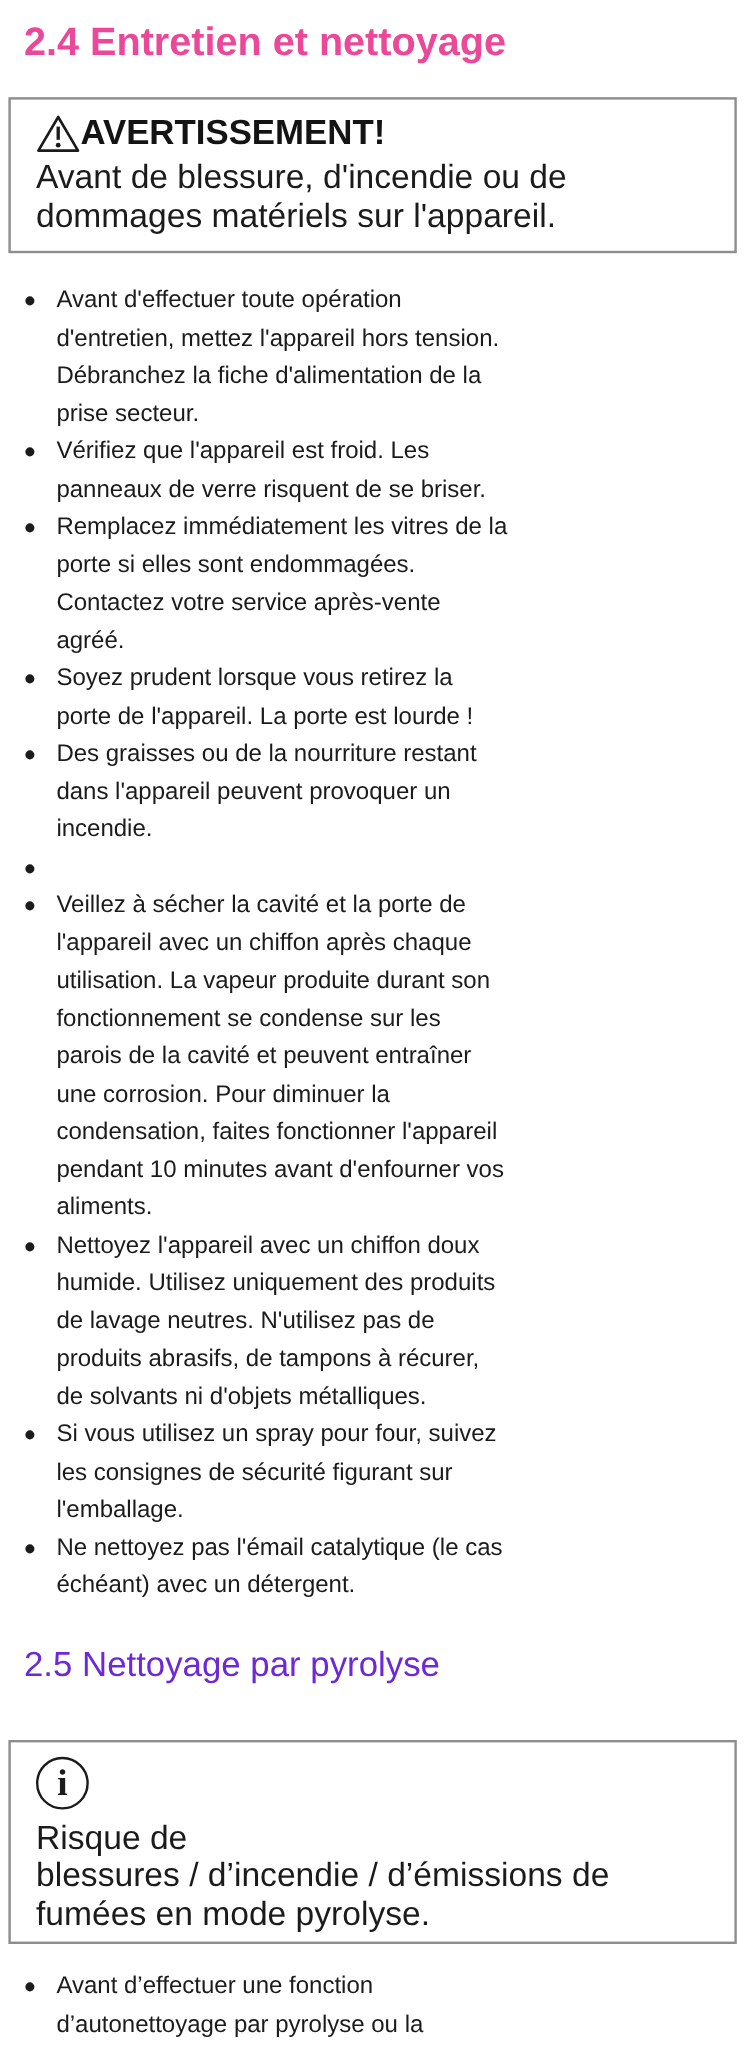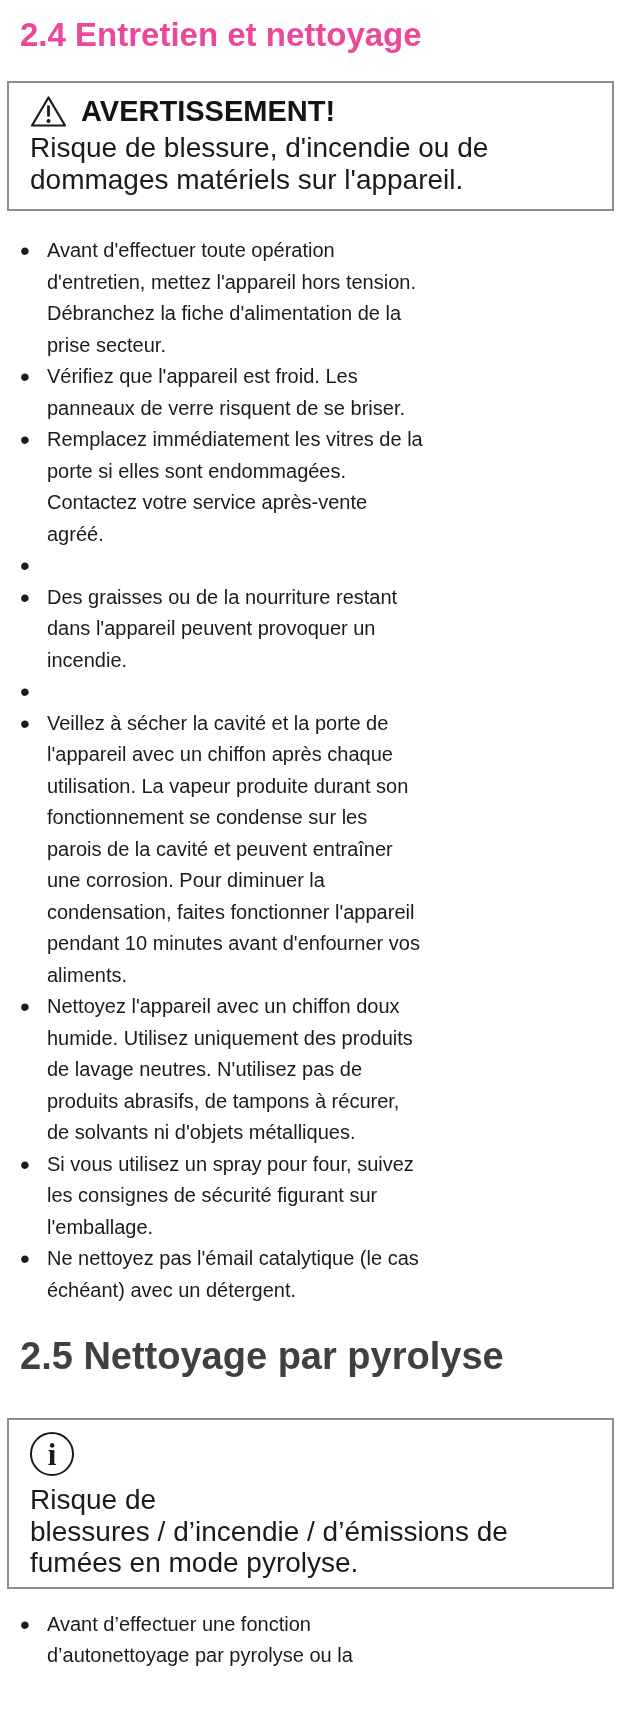--- a/index.html
+++ b/index.html
@@ -8,32 +8,32 @@
     background:#ffffff; color:#1b1b1b;
     font-family:"Liberation Sans", sans-serif;
   }
   .page { position:relative; width:622px; height:1726px; }
 
   .h1 {
     font-size:33px; font-weight:bold; line-height:38px;
     margin:16px 0 0 20px; color:#ec4899;
   }
   .h2 {
-    font-size:38px; font-weight:bold; line-height:40px;
-    margin:30px 0 0 20px; color:#404040;
+    font-size:29px; font-weight:normal; line-height:40px;
+    margin:30px 0 0 20px; color:#6d28d9;
   }
 
   .box {
     box-sizing:border-box;
     margin-left:7px; width:607px;
     border:2px solid #8d8d8d;
     background:#ffffff;
   }
   .warning-box { margin-top:27px; padding:10px 14px 14px 21px; }
-  .warn-head { display:flex; align-items:center; gap:14px; margin:2px 0 4px 0; }
+  .warn-head { display:flex; align-items:center; margin:2px 0 4px 0; }
   .warn-title { font-size:29px; font-weight:bold; color:#141414; }
   .tri-icon { display:inline-flex; }
 
   .box-text {
     font-size:28px; line-height:31.5px;
     white-space:pre; margin-top:4px; color:#1b1b1b;
   }
 
   ul.bullets {
     list-style:none; margin:24px 0 0 0; padding:0 0 0 20px;
@@ -68,21 +68,21 @@
     <div class="warn-head">
       <span class="tri-icon">
         <svg width="37" height="33" viewBox="0 0 37 33" aria-hidden="true">
           <path d="M18.5 2.5 L35 30.5 L2 30.5 Z" fill="none" stroke="#1b1b1b" stroke-width="2.2" stroke-linejoin="round"></path>
           <rect x="17.1" y="10.5" width="2.8" height="11" fill="#1b1b1b"></rect>
           <circle cx="18.5" cy="26" r="2" fill="#1b1b1b"></circle>
         </svg>
       </span>
       <span class="warn-title">AVERTISSEMENT!</span>
     </div>
-    <div class="box-text">Risque de blessure, d'incendie ou de
+    <div class="box-text">Avant de blessure, d'incendie ou de
 dommages matériels sur l'appareil.</div>
   </div>
 
   <ul class="bullets">
     <li>
       <span class="marker">•</span>
       <span class="btext">Avant d'effectuer toute opération
 d'entretien, mettez l'appareil hors tension.
 Débranchez la fiche d'alimentation de la
 prise secteur.</span>
@@ -94,20 +94,22 @@
     </li>
     <li>
       <span class="marker">•</span>
       <span class="btext">Remplacez immédiatement les vitres de la
 porte si elles sont endommagées.
 Contactez votre service après-vente
 agréé.</span>
     </li>
     <li>
       <span class="marker">•</span>
+      <span class="btext">Soyez prudent lorsque vous retirez la
+porte de l'appareil. La porte est lourde !</span>
     </li>
     <li>
       <span class="marker">•</span>
       <span class="btext">Des graisses ou de la nourriture restant
 dans l'appareil peuvent provoquer un
 incendie.</span>
     </li>
     <li>
       <span class="marker">•</span>
     </li>

